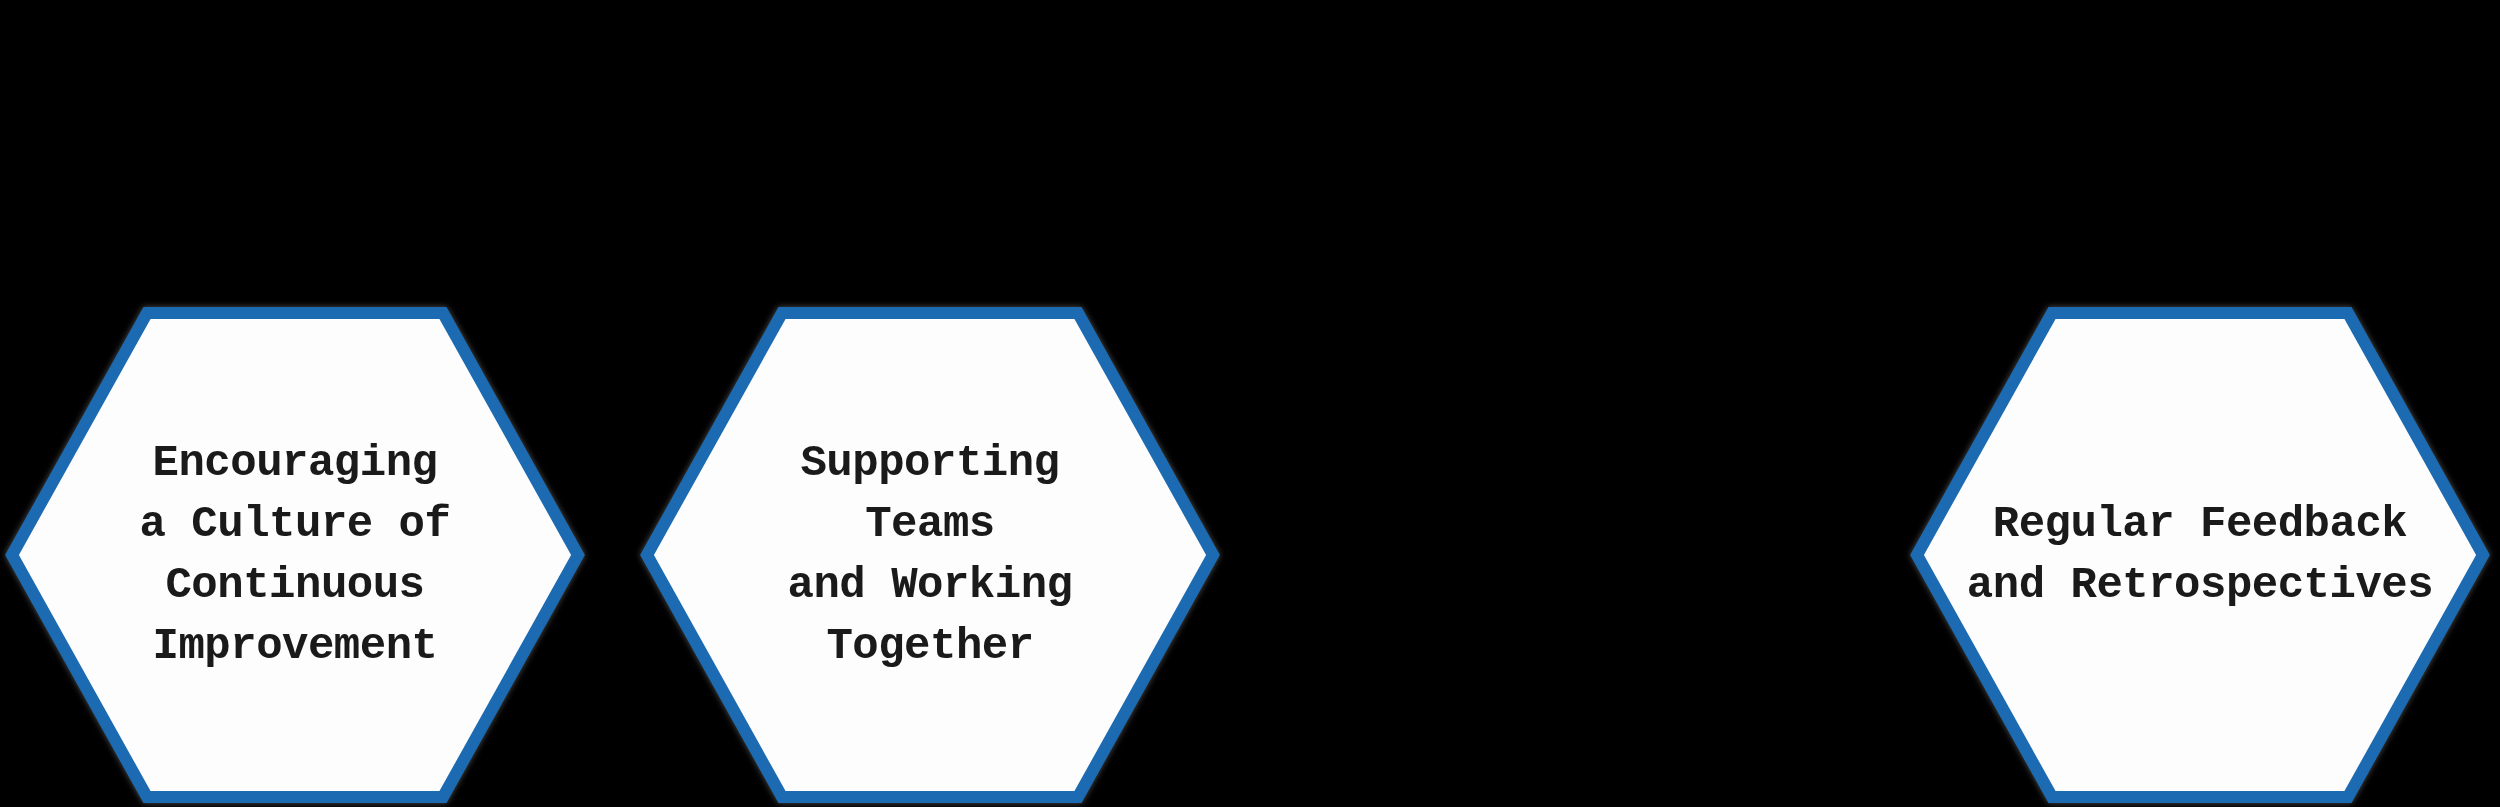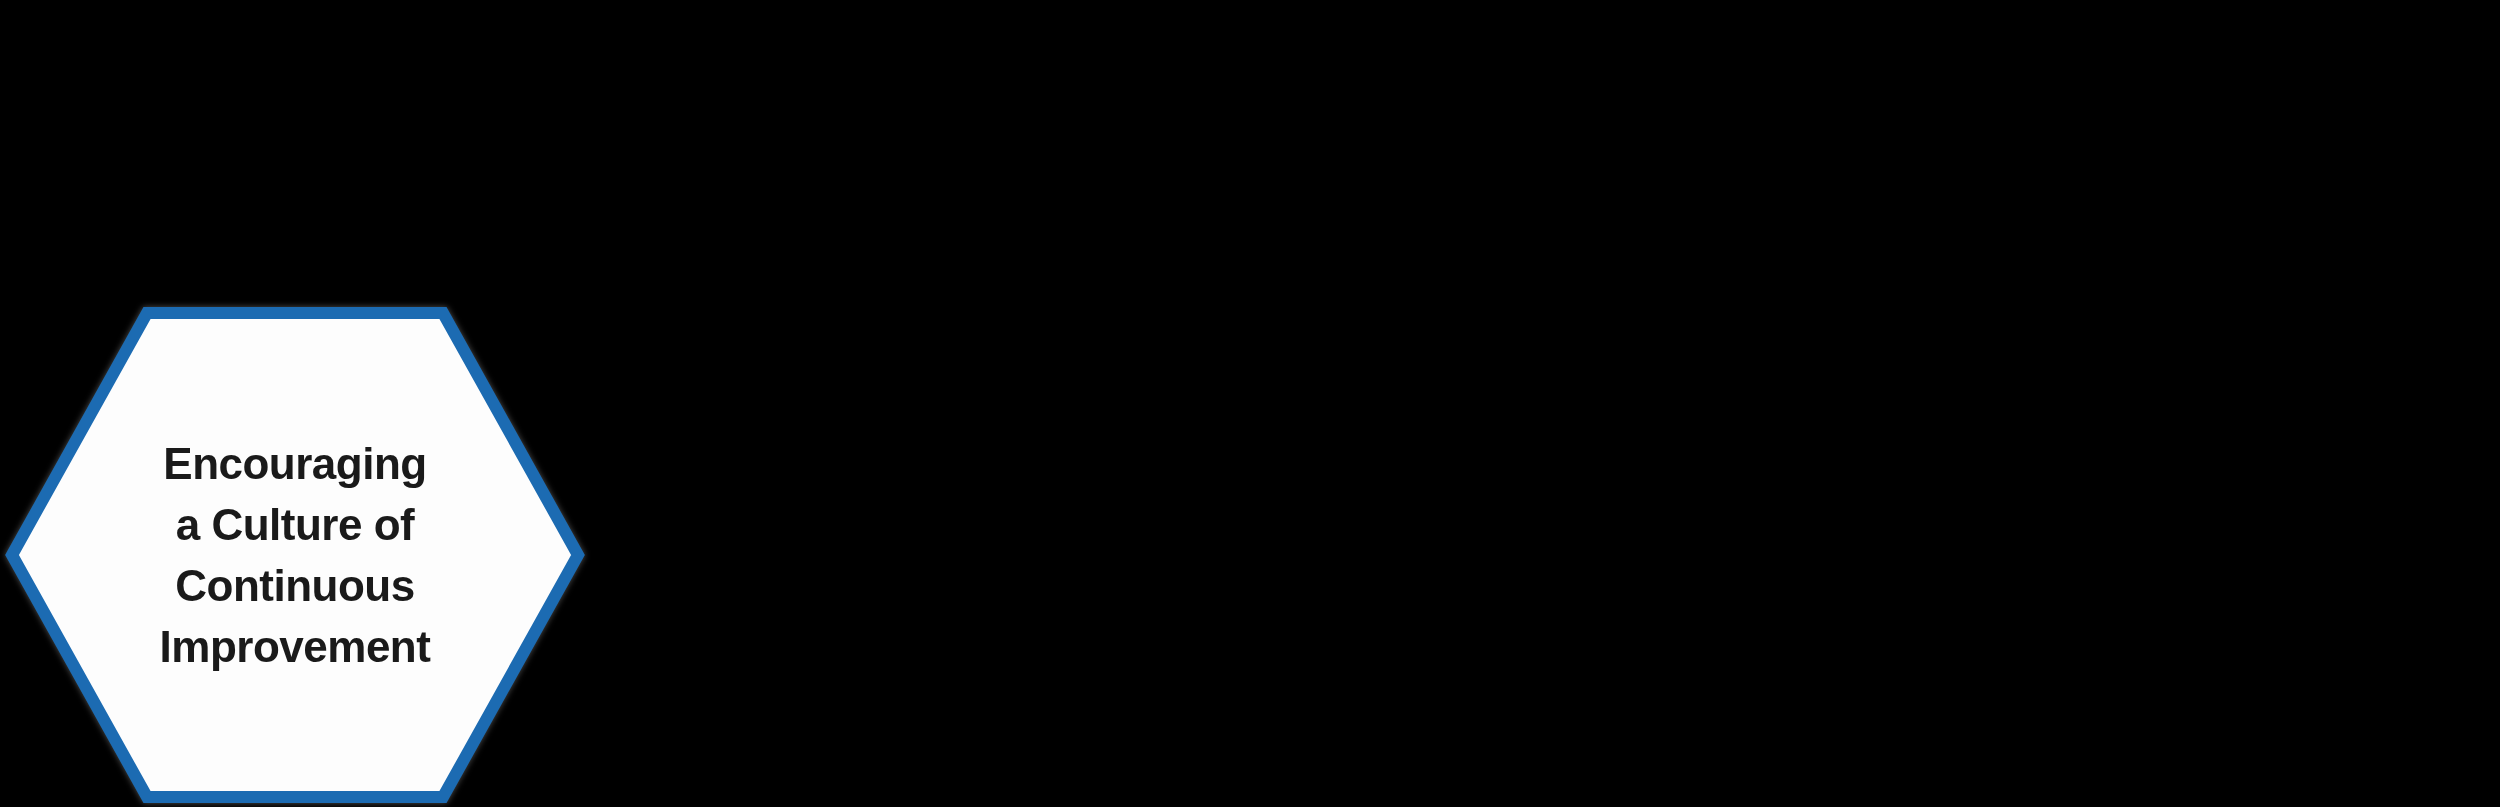--- a/index.html
+++ b/index.html
@@ -16,21 +16,21 @@
     overflow:hidden;
   }
   .canvas{
     position:relative;
     width:2500px;height:807px;
     background:var(--background);
   }
   .hex{
     position:absolute;
     top:302px;
-    width:590px;height:506px;
+    width:590px;height:506px;font-family:Liberation Mono, monospace;
   }
   .hex svg{
     position:absolute;left:0;top:0;
     overflow:visible;
     filter:drop-shadow(0 0 3px rgba(95,95,95,0.85));
   }
   .hex-shape{
     fill:var(--hex-fill);
     stroke:var(--accent);
     stroke-width:12;
@@ -62,16 +62,32 @@
   <div class="hex hex-1">
     <svg width="590" height="506" viewBox="0 0 590 506">
       <polygon class="hex-shape" points="12,253 147,11 443,11 578,253 443,495 147,495"></polygon>
     </svg>
     <div class="hex-label">Encouraging
 a Culture of
 Continuous
 Improvement</div>
   </div>
 
+  <div class="hex hex-2">
+    <svg width="590" height="506" viewBox="0 0 590 506">
+      <polygon class="hex-shape" points="12,253 147,11 443,11 578,253 443,495 147,495"></polygon>
+    </svg>
+    <div class="hex-label">Supporting
+Teams
+and Working
+Together</div>
+  </div>
 
 
+  <div class="hex hex-4">
+    <svg width="590" height="506" viewBox="0 0 590 506">
+      <polygon class="hex-shape" points="12,253 147,11 443,11 578,253 443,495 147,495"></polygon>
+    </svg>
+    <div class="hex-label">Regular Feedback
+and Retrospectives</div>
+  </div>
 
 </div>
 
 </body></html>

